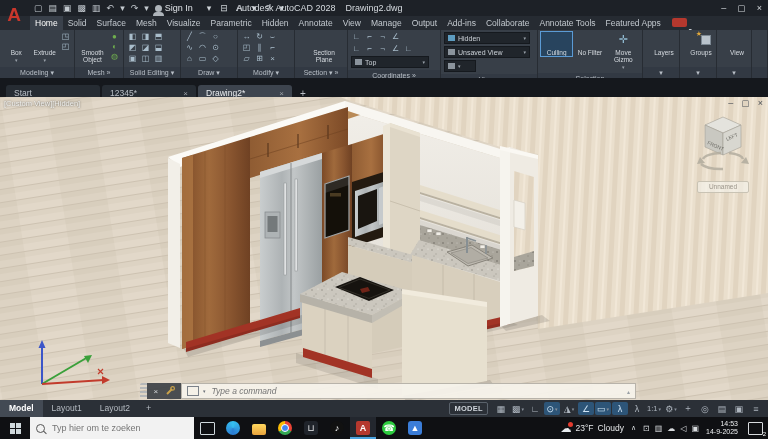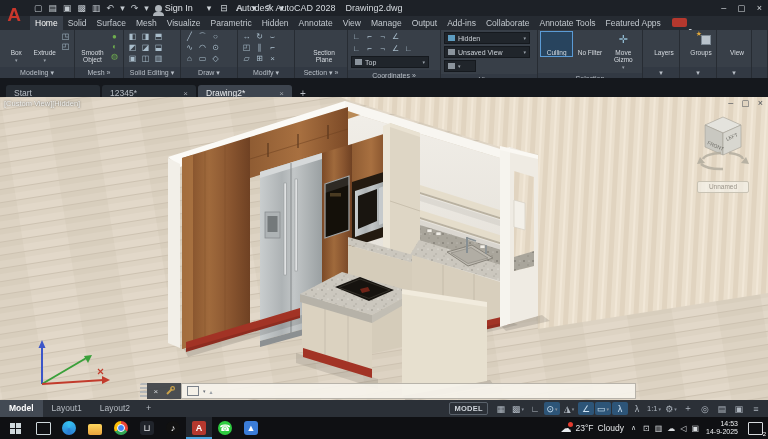--- a/index.html
+++ b/index.html
@@ -655,20 +655,21 @@
       <div class="cdark">
         <span class="cx">×</span>
         <svg width="10" height="10" viewBox="0 0 10 10">
           <path d="M2,8 L7,3" stroke="#caa24a" stroke-width="2" fill="none"></path>
           <circle cx="7.6" cy="2.4" r="1.8" fill="none" stroke="#caa24a" stroke-width="1.2"></circle>
         </svg>
       </div>
       <div class="cfield">
         <span class="cfic"></span>
         <span class="cfcaret">▾</span>
+        <input placeholder="Type a command" style="">
       </div>
     </div>
   </div>
 
   <div class="statusrow">
     <div class="ltabs">
         <span class="ltab active">Model</span>
         <span class="ltab">Layout1</span>
         <span class="ltab">Layout2</span>
         <span class="lplus">+</span>
@@ -735,20 +736,24 @@
   </div>
 
   <div class="taskbar">
     <div class="startbtn">
       <span class="winlogo">
           <i></i>
           <i></i>
           <i></i>
           <i></i>
         </span>
+    </div>
+    <div class="tsearchbar">
+      <span class="mag"></span>
+      <input placeholder="Typ hier om te zoeken" style="">
     </div>
     <div class="tapps">
         <div class="tapp">
           <span class="ticon taskview"></span>
         </div>
         <div class="tapp">
           <span class="ticon edge"></span>
         </div>
         <div class="tapp">
           <span class="ticon explorer"></span>

